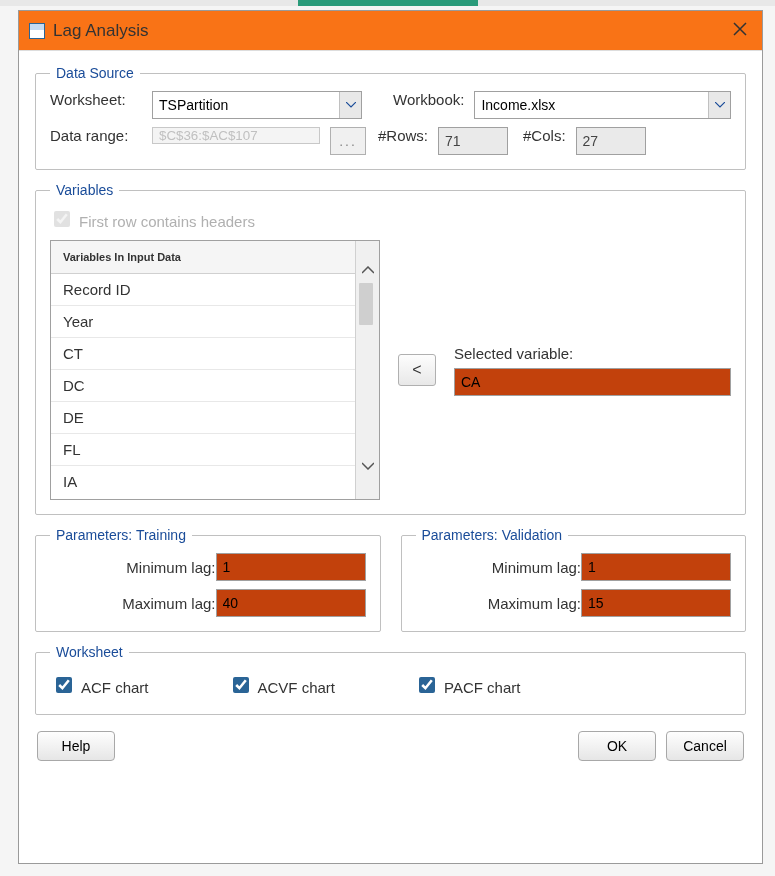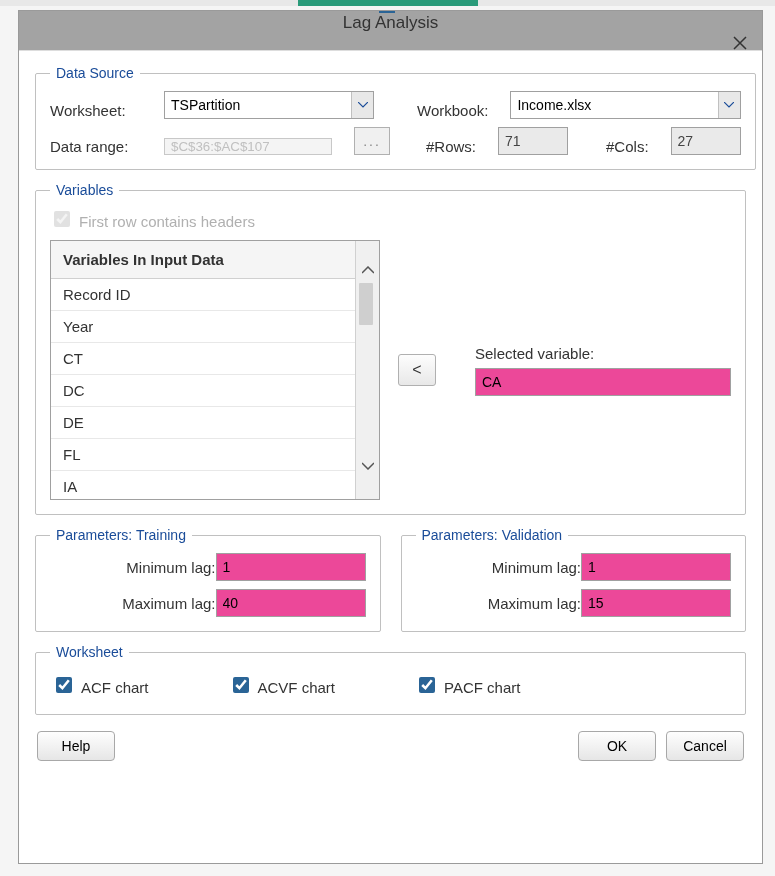--- a/index.html
+++ b/index.html
@@ -40,22 +40,21 @@
     bottom: 12px;
     border: 1px solid #9a9a9a;
     background: #fff;
   }
   .titlebar {
     height: 40px;
     display: flex;
     align-items: center;
     padding: 0 10px;
     border-bottom: 1px solid #ddd;
-    background: #a3a3a3;
-    flex-direction: column;
+    background: #f97316;
   }
   .titlebar .app-icon {
     width: 16px;
     height: 16px;
     margin-right: 8px;
     border: 1px solid #2a6496;
     display: inline-block;
     background: linear-gradient(180deg, #c4daf2 0 40%, #fff 40%);
   }
   .titlebar .title {
@@ -82,34 +81,34 @@
     margin: 0 0 12px 0;
     padding: 10px 14px 14px 14px;
   }
   legend {
     color: #1a4c99;
     padding: 0 6px;
     font-size: 14px;
   }
   .row {
     display: flex;
-    align-items: flex-end;
+    align-items: flex-start;
     margin-bottom: 8px;
-    gap: 22px;
+    gap: 10px;
   }
   .row:last-child { margin-bottom: 0; }
   label.fld {
     font-size: 15px;
     color: #333;
   }
   .disabled-text { color: #b0b0b0; }
   .txt, .combo, .txt-ro {
     height: 28px;
     border: 1px solid #a0a0a0;
-    background: #ec4899;
+    background: #c2410c;
     font-size: 14px;
     padding: 2px 6px;
     font-family: inherit;
   }
   .combo {
     background: #fff;
     padding-right: 24px;
     position: relative;
   }
   .combo-wrap {
@@ -176,21 +175,21 @@
     display: flex;
   }
   .varlist-col {
     flex: 1;
   }
   .varlist-header {
     font-weight: bold;
     padding: 10px 12px;
     background: #f5f5f5;
     border-bottom: 1px solid #d0d0d0;
-    font-size: 15px;
+    font-size: 11px;
   }
   .varlist-items {
     height: 220px;
     overflow: hidden;
   }
   .varlist-items div {
     padding: 7px 12px;
     border-bottom: 1px solid #e8e8e8;
     font-size: 15px;
   }
@@ -225,21 +224,20 @@
     align-items: center;
     justify-content: center;
     font-size: 16px;
     cursor: pointer;
   }
   .sel-col {
     display: flex;
     flex-direction: column;
     gap: 6px;
     flex: 1;
-    margin-left: 21px;
   }
   .param-pair {
     display: flex;
     gap: 20px;
   }
   .param-pair fieldset { flex: 1; }
   .param-row {
     display: flex;
     align-items: center;
     justify-content: flex-end;
@@ -316,23 +314,23 @@
                 <path d="M0 0 L5 5 L10 0" stroke="#1a4c99" stroke-width="1.2" fill="none"></path>
               </svg>
           </span>
         </span>
       </div>
 
       <div class="row">
         <label class="fld disabled-text" style="width:92px">Data range:</label>
         <input class="txt-dis" style="width: 168px;" disabled="" value="$C$36:$AC$107">
         <span class="btn-small">...</span>
-        <label class="fld" style="margin-left:14px">#Rows:</label>
+        <label class="fld" style="margin-left:2px">#Rows:</label>
         <input class="txt-ro" style="width: 70px;" readonly="" value="71">
-        <label class="fld" style="margin-left:16px">#Cols:</label>
+        <label class="fld" style="margin-left:5px">#Cols:</label>
         <input class="txt-ro" style="width: 70px;" readonly="" value="27">
       </div>
     </fieldset>
 
     <fieldset>
       <legend>Variables</legend>
 
       <label class="chk disabled">
         <input type="checkbox" checked="" disabled="" style="">
         <span>First row contains headers</span>

